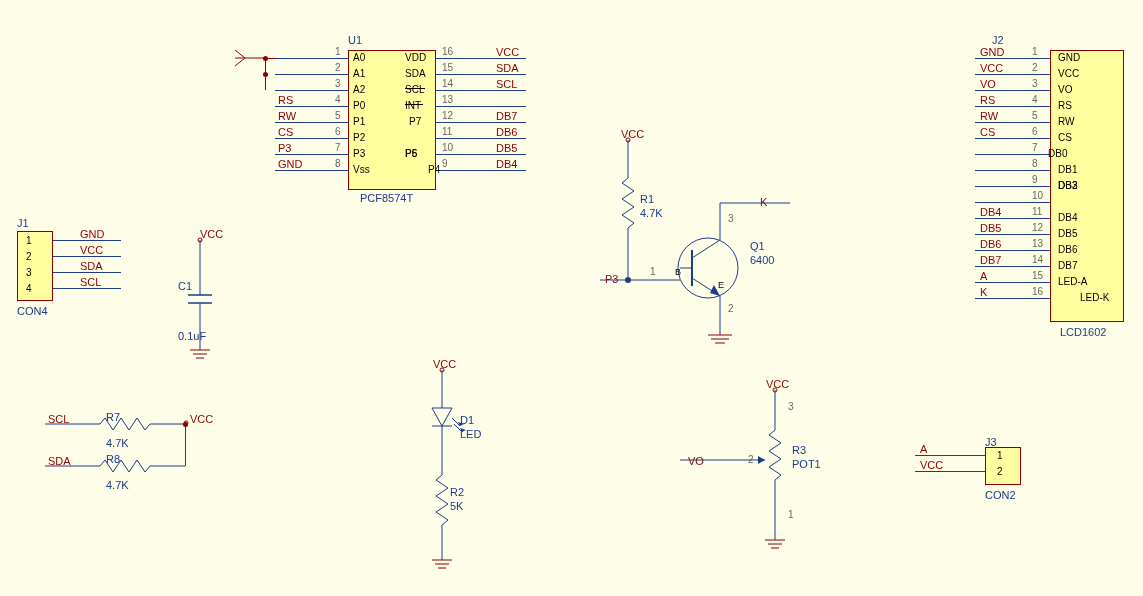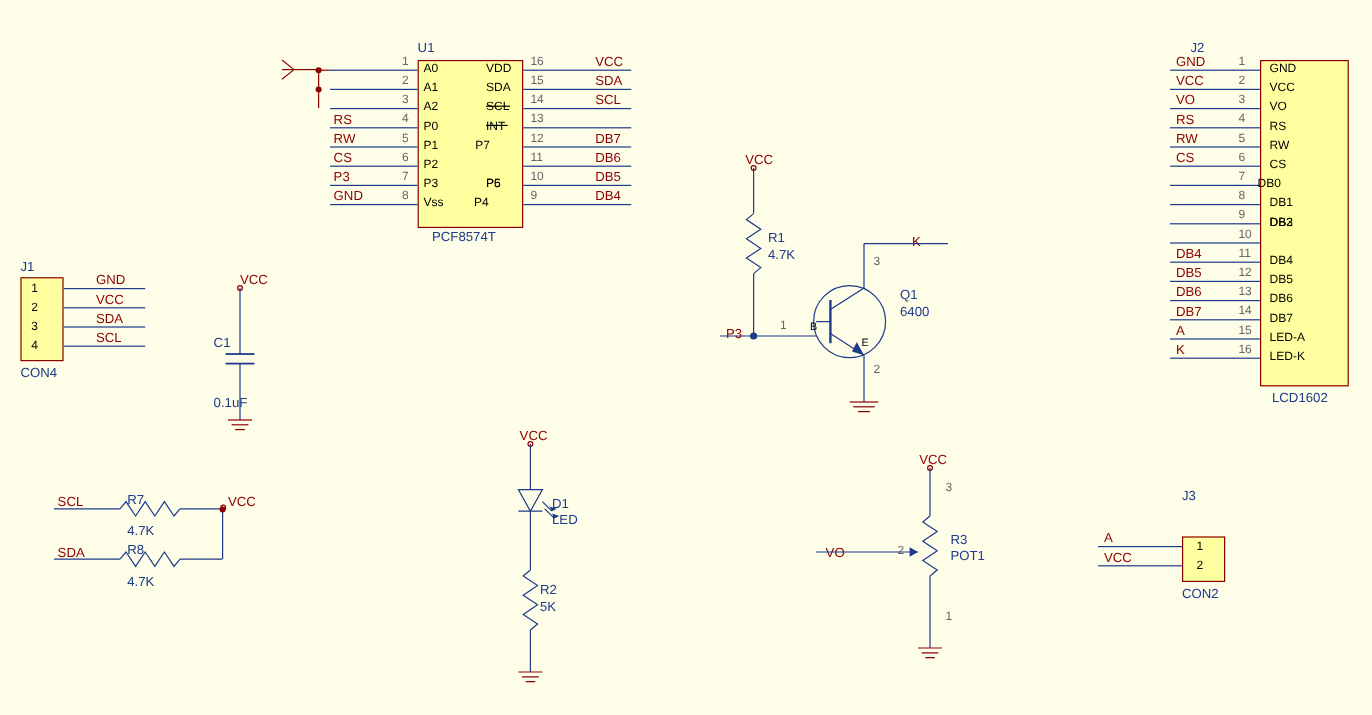--- a/index.html
+++ b/index.html
@@ -66,33 +66,33 @@
     <div class="pin-line" style="left:436px;top:90px;width:90px"></div>
      <div class="pin-num" style="left:442px;top:78px">14</div>
      <div class="pin-name" style="left:405px;top:84px">SCL</div>
      <div class="lbl red" style="left:496px;top:78px">SCL</div>
     <div class="pin-line" style="left:436px;top:106px;width:90px"></div>
      <div class="pin-num" style="left:442px;top:94px">13</div>
      <div class="pin-name" style="left:405px;top:100px">INT</div>
      <div class="lbl red" style="left:496px;top:94px"></div>
     <div class="pin-line" style="left:436px;top:122px;width:90px"></div>
      <div class="pin-num" style="left:442px;top:110px">12</div>
-     <div class="pin-name" style="left:396px;top:116px">P7</div>
+     <div class="pin-name" style="left:409px;top:116px">P7</div>
      <div class="lbl red" style="left:496px;top:110px">DB7</div>
     <div class="pin-line" style="left:436px;top:138px;width:90px"></div>
      <div class="pin-num" style="left:442px;top:126px">11</div>
      <div class="pin-name" style="left:405px;top:148px">P6</div>
      <div class="lbl red" style="left:496px;top:126px">DB6</div>
     <div class="pin-line" style="left:436px;top:154px;width:90px"></div>
      <div class="pin-num" style="left:442px;top:142px">10</div>
      <div class="pin-name" style="left:405px;top:148px">P5</div>
      <div class="lbl red" style="left:496px;top:142px">DB5</div>
     <div class="pin-line" style="left:436px;top:170px;width:90px"></div>
      <div class="pin-num" style="left:442px;top:158px">9</div>
-     <div class="pin-name" style="left:395px;top:164px">P4</div>
+     <div class="pin-name" style="left:428px;top:164px">P4</div>
      <div class="lbl red" style="left:496px;top:158px">DB4</div>
     <div style="position:absolute;left:405px;top:88px;width:20px;height:1px;background:#000"></div>
     <div style="position:absolute;left:405px;top:104px;width:18px;height:1px;background:#000"></div>
   </div>
 
 <svg style="left:225px;top:54px" width="40" height="20">
 <line x1="40" y1="4" x2="20" y2="4" stroke="#8b0000" stroke-width="1"></line>
 <line x1="20" y1="4" x2="10" y2="-4" stroke="#8b0000"></line>
 <line x1="20" y1="4" x2="10" y2="4" stroke="#8b0000"></line>
 <line x1="20" y1="4" x2="10" y2="12" stroke="#8b0000"></line>
@@ -290,26 +290,26 @@
     <div class="pin-line" style="left:975px;top:266px;width:75px"></div>
      <div class="pin-num" style="left:1032px;top:254px">14</div>
      <div class="pin-name" style="left:1058px;top:260px">DB7</div>
      <div class="lbl red" style="left:980px;top:254px">DB7</div>
     <div class="pin-line" style="left:975px;top:282px;width:75px"></div>
      <div class="pin-num" style="left:1032px;top:270px">15</div>
      <div class="pin-name" style="left:1058px;top:276px">LED-A</div>
      <div class="lbl red" style="left:980px;top:270px">A</div>
     <div class="pin-line" style="left:975px;top:298px;width:75px"></div>
      <div class="pin-num" style="left:1032px;top:286px">16</div>
-     <div class="pin-name" style="left:1058px;top:292px">LED-K</div>
+     <div class="pin-name" style="left:1080px;top:292px">LED-K</div>
      <div class="lbl red" style="left:980px;top:286px">K</div>
   </div>
 
 <div class="chip" style="left:985px;top:447px;width:36px;height:38px"></div>
-<div class="lbl blue" style="left:985px;top:408px">J3</div>
+<div class="lbl blue" style="left:985px;top:436px">J3</div>
 <div class="lbl blue" style="left:985px;top:489px">CON2</div>
 <div id="j3-pins">
     <div class="pin-name" style="left:997px;top:450px">1</div>
      <div class="pin-line" style="left:915px;top:455px;width:70px"></div>
      <div class="lbl red" style="left:920px;top:443px">A</div>
     <div class="pin-name" style="left:997px;top:466px">2</div>
      <div class="pin-line" style="left:915px;top:471px;width:70px"></div>
      <div class="lbl red" style="left:920px;top:459px">VCC</div>
   </div>
 

